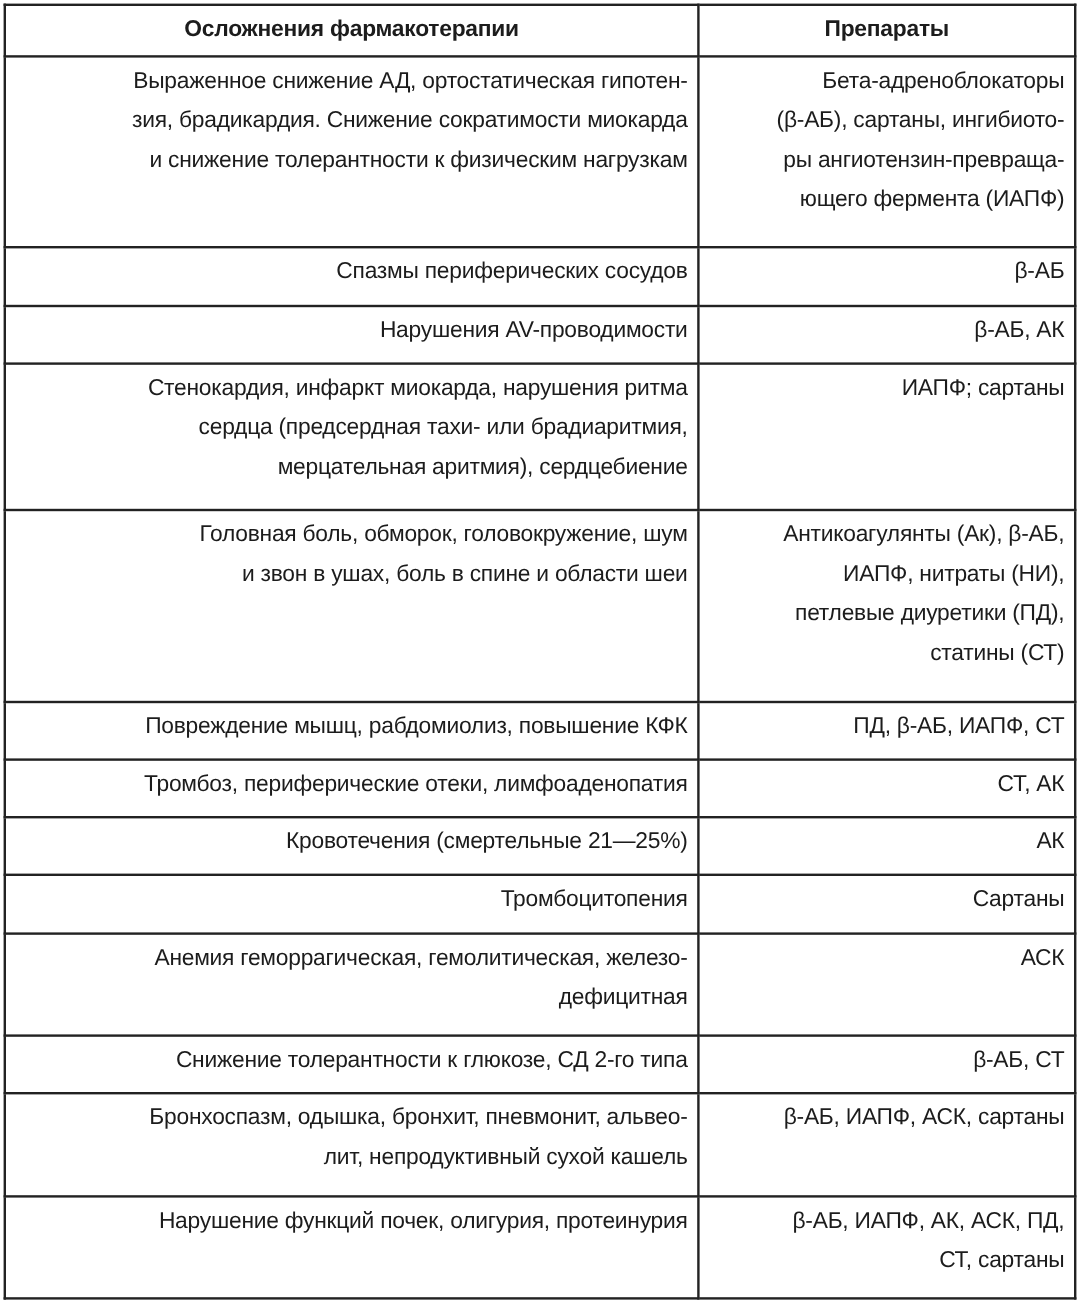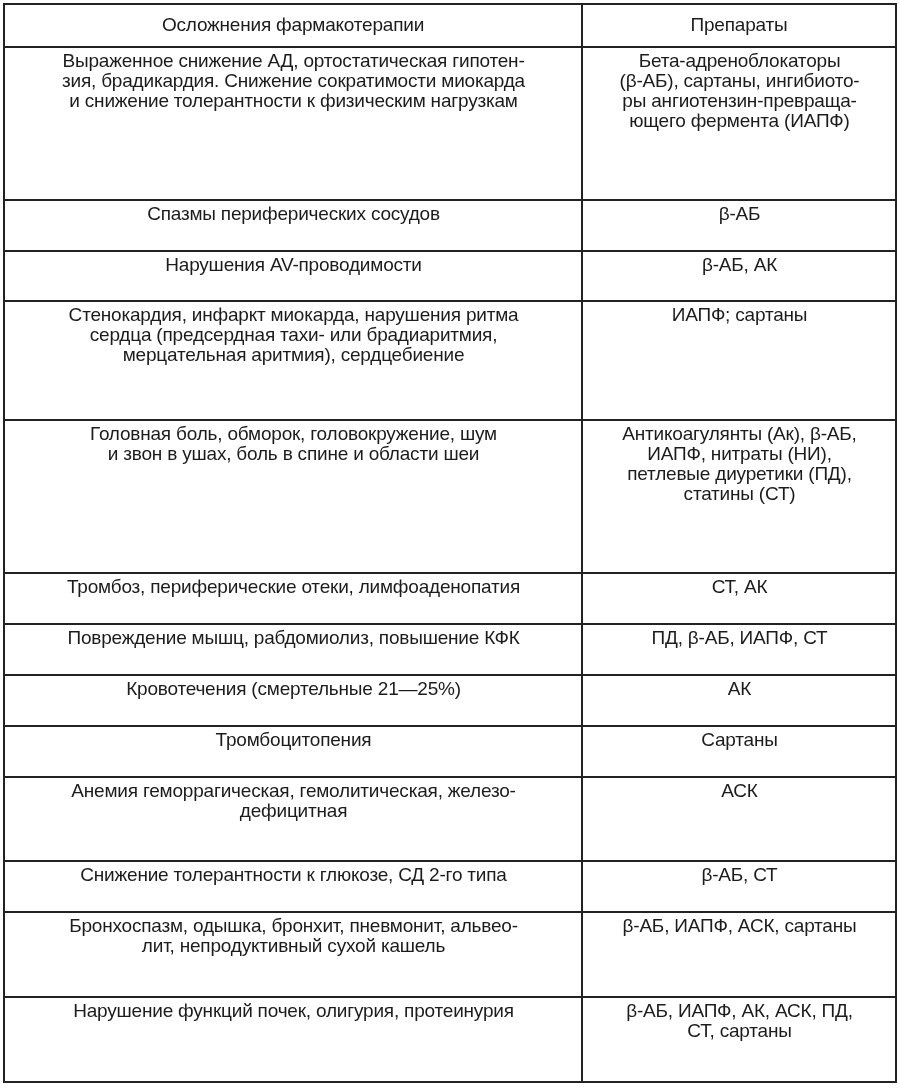--- a/index.html
+++ b/index.html
@@ -26,32 +26,32 @@
   }
   table.pharma col.c-compl { width: 64.8%; }
   table.pharma col.c-drugs { width: 35.2%; }
   table.pharma th,
   table.pharma td {
     border: 2px solid #222222;
     font-size: 19px;
     letter-spacing: -0.2px;
   }
   table.pharma th {
-    font-weight: normal;
+    font-weight: bold;
     text-align: center;
     vertical-align: middle;
     padding: 5px 6px 6px 6px;
     line-height: 24px;
     height: 30px;
   }
   table.pharma td {
     vertical-align: top;
-    text-align: center;
+    text-align: right;
     padding: 3px 8px 5px 9px;
-    line-height: 20px;
+    line-height: 33px;
     white-space: pre-line;
     font-weight: normal;
   }
 </style>
 </head>
 <body>
 
 <div class="page">
   <table class="pharma">
     <colgroup>
@@ -90,26 +90,26 @@
       </tr>
       <tr>
         <td>Головная боль, обморок, головокружение, шум
 и звон в ушах, боль в спине и области шеи</td>
         <td>Антикоагулянты (Ак), β-АБ,
 ИАПФ, нитраты (НИ),
 петлевые диуретики (ПД),
 статины (СТ)</td>
       </tr>
       <tr>
+        <td>Повреждение мышц, рабдомиолиз, повышение КФК</td>
+        <td>ПД, β-АБ, ИАПФ, СТ</td>
+      </tr>
+      <tr>
         <td>Тромбоз, периферические отеки, лимфоаденопатия</td>
         <td>СТ, АК</td>
-      </tr>
-      <tr>
-        <td>Повреждение мышц, рабдомиолиз, повышение КФК</td>
-        <td>ПД, β-АБ, ИАПФ, СТ</td>
       </tr>
       <tr>
         <td>Кровотечения (смертельные 21—25%)</td>
         <td>АК</td>
       </tr>
       <tr>
         <td>Тромбоцитопения</td>
         <td>Сартаны</td>
       </tr>
       <tr>

